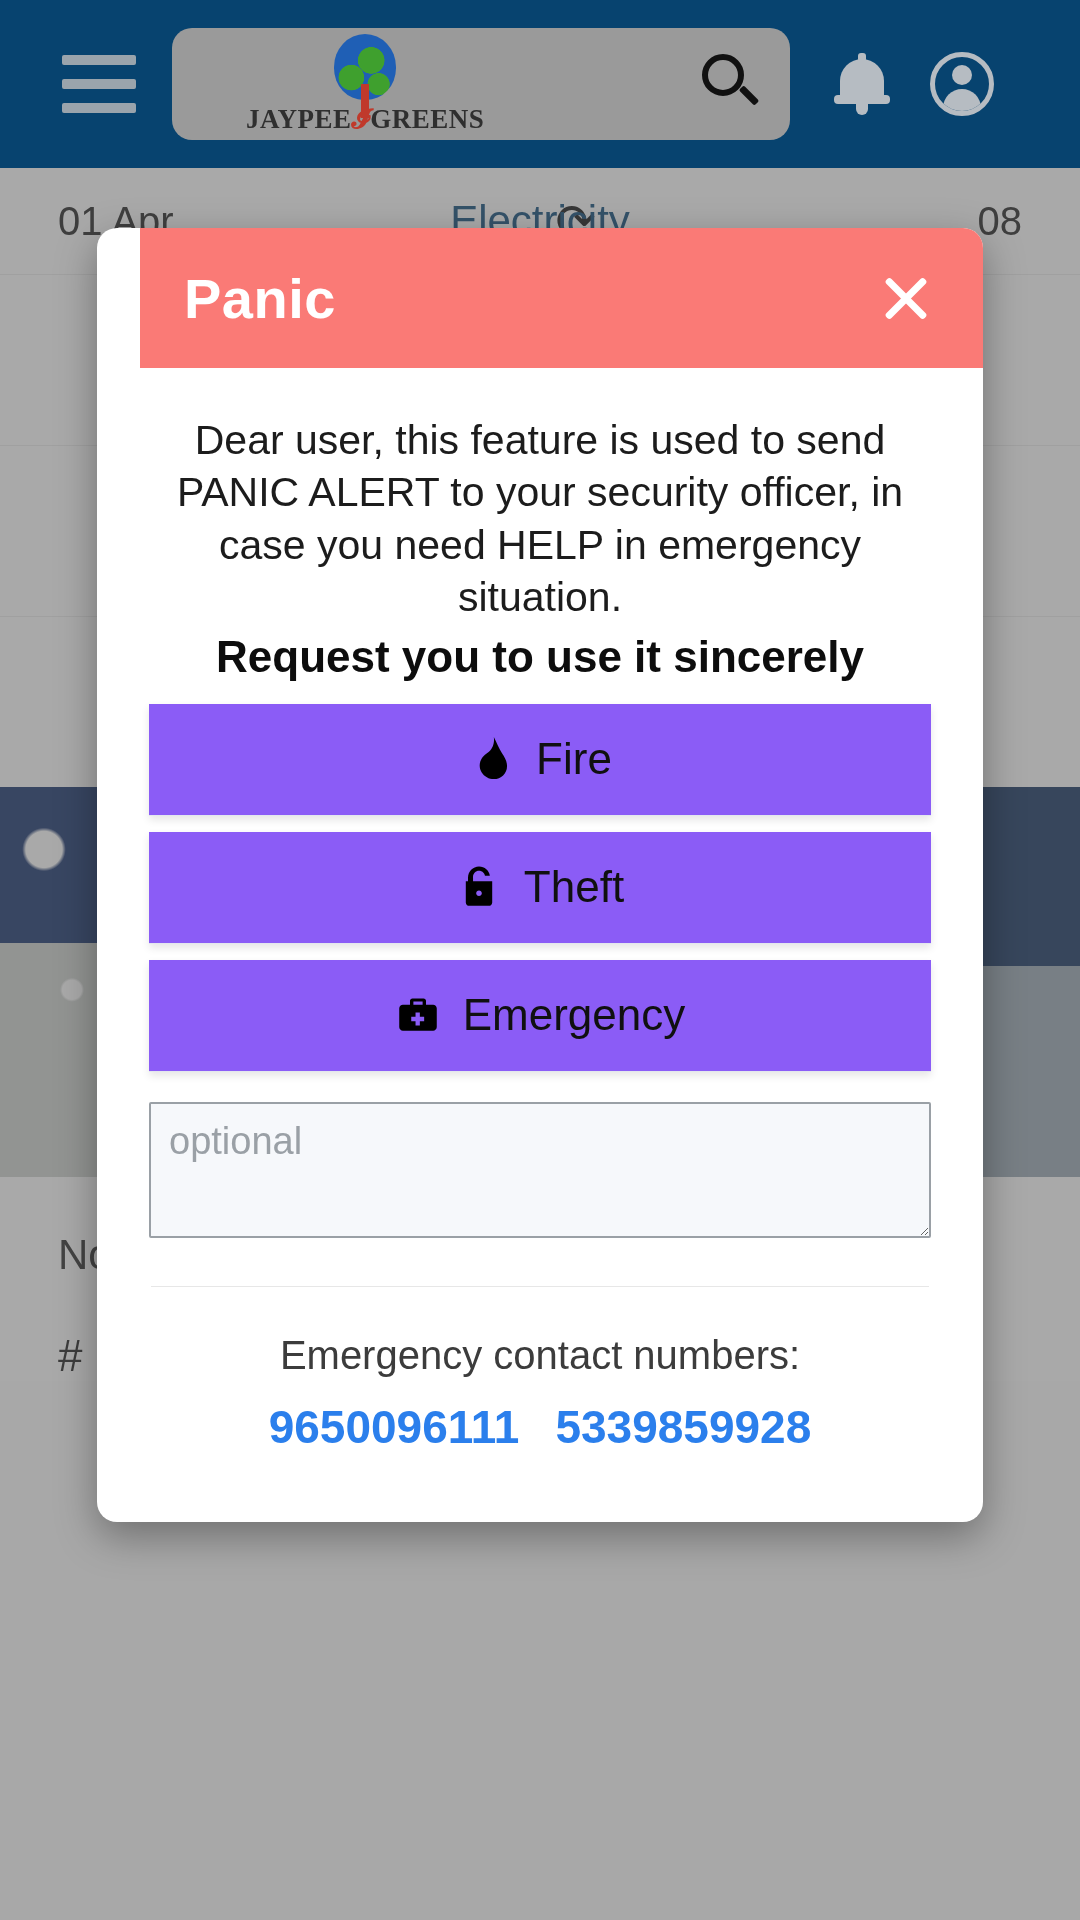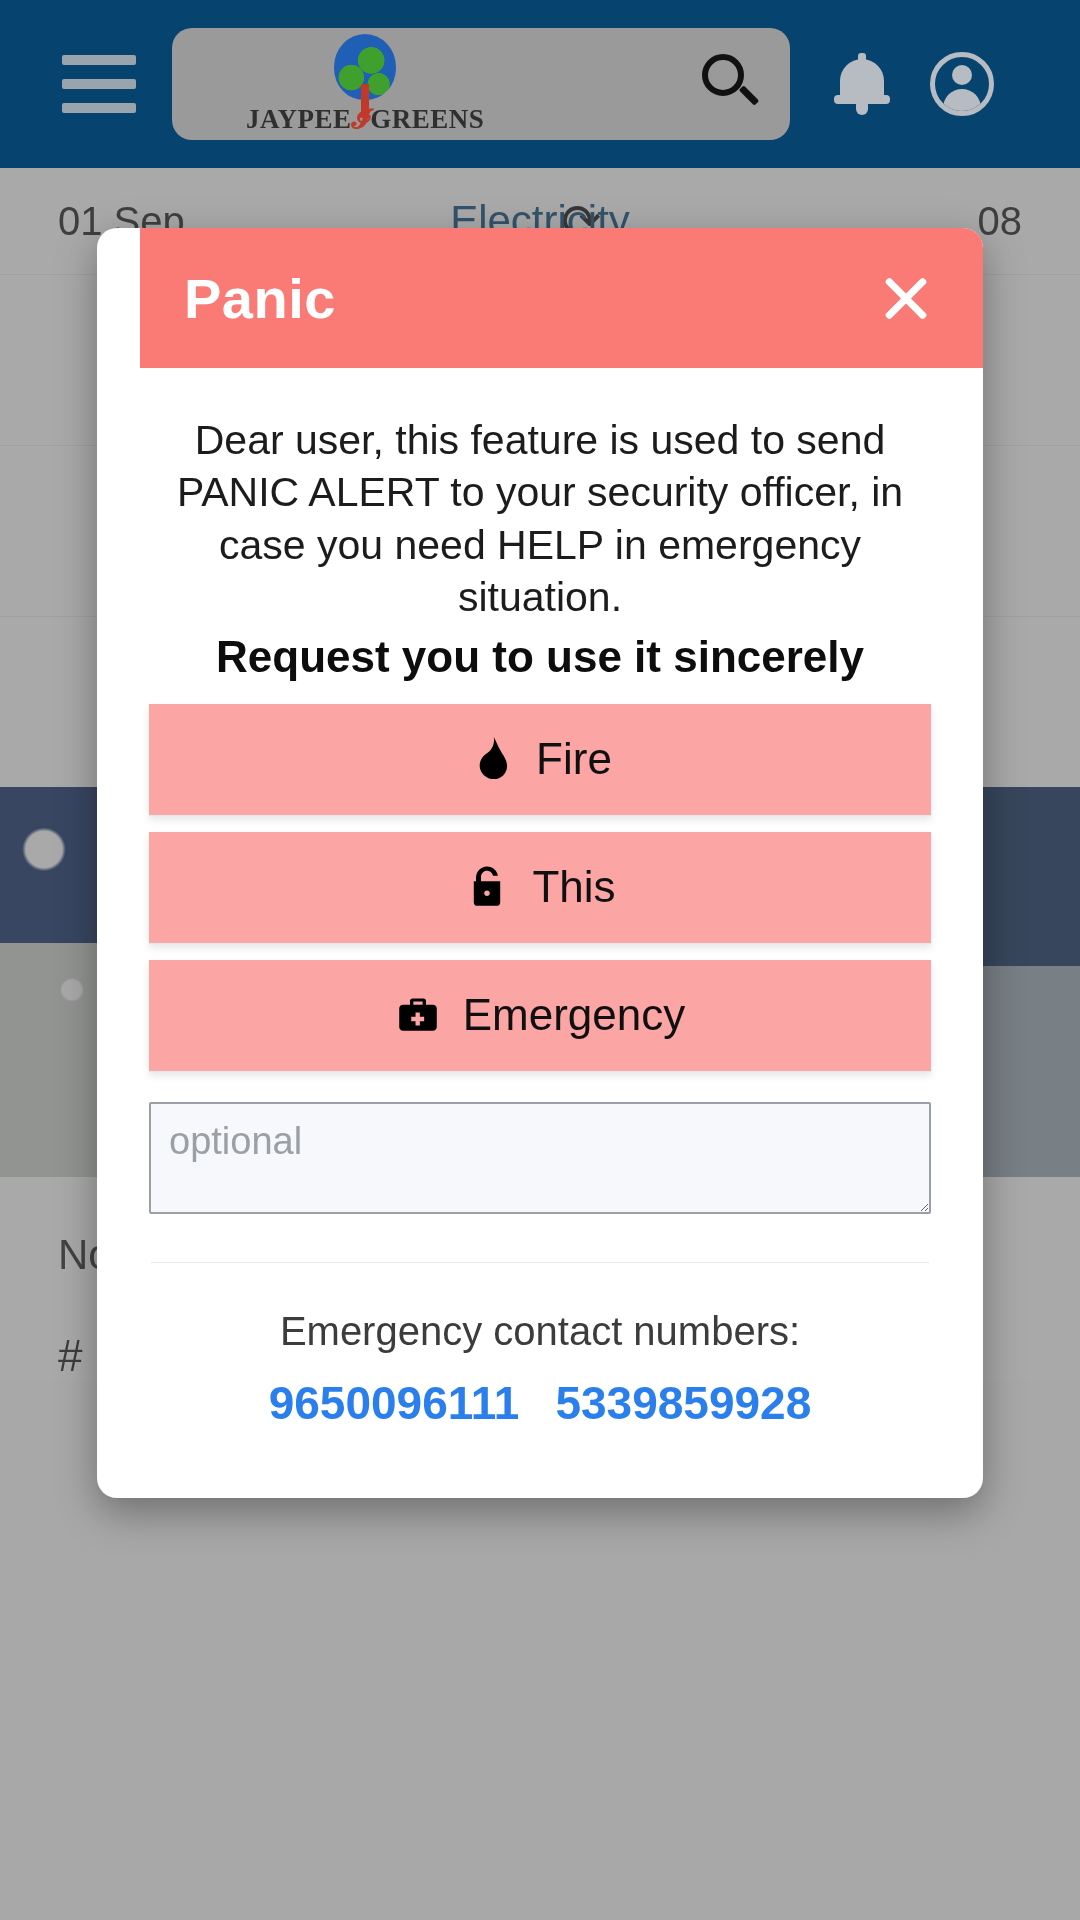--- a/index.html
+++ b/index.html
@@ -168,35 +168,35 @@
     text-align: center; padding: 0 4px;
   }
   .lead-strong {
     font-size: 44px; font-weight: bold; color: #0d0d0d;
     text-align: center; margin-top: 8px; white-space: nowrap;
   }
 
   .opt-list { margin-top: 22px; }
   .opt-btn {
     width: 100%; height: 112px;
-    background: #fca5a5;
+    background: #8b5cf6;
     border: 0; border-bottom: 1px solid #e3e7ee;
     display: flex; align-items: center; justify-content: center; gap: 22px;
     font-size: 44px; color: #101010;
     font-family: "Liberation Sans", sans-serif;
     cursor: pointer;
     box-shadow: 0 4px 8px rgba(0,0,0,0.10);
     margin-bottom: 16px;
   }
   .opt-btn .glyph { display: inline-flex; align-items: center; justify-content: center;
     width: 46px; height: 46px; }
   .opt-btn .glyph svg { width: 40px; height: 44px; fill: #000; }
 
   .note-area {
-    width: 100%; height: 112px; margin-top: 14px;
+    width: 100%; height: 136px; margin-top: 14px;
     background: #f6f8fb; border: 2px solid #9aa0a6; border-radius: 2px;
     font-size: 38px; color: #3a3a3a; padding: 16px 18px;
     font-family: "Liberation Sans", sans-serif;
     resize: vertical;
   }
   .note-area::placeholder { color: #9aa0a6; }
 
   .divider { height: 1px; background: #e7e7e7; margin: 44px 2px 0 2px; }
 
   .contact-label { text-align: center; font-size: 40px; color: #3c3c3c; margin-top: 46px; }
@@ -210,21 +210,21 @@
 </head>
 <body>
 
 <div id="app">
 
   <div class="bg-page">
 
     <div class="bg-content">
 
       <div class="util-row">
-        <span class="util-date">01 Sep</span>
+        <span class="util-date">01 Apr</span>
         <span class="util-title">Electricity</span>
         <span class="util-refresh">⟳</span>
         <span class="util-date-right">08</span>
       </div>
 
       <div class="tiles">
         <div class="tile-row">
           <div class="tile">
             <span class="ticon">🗂</span>
             <span class="tlabel">Accounts</span>
@@ -328,21 +328,21 @@
           </span>
           <span>Fire</span>
         </button>
 
         <button class="opt-btn">
           <span class="glyph">
             <svg viewBox="0 0 24 28" aria-hidden="true">
               <path d="M8.2 10.4V7.4c0-2.1 1.7-3.8 3.8-3.8 1.9 0 3.5 1.4 3.8 3.2h3.1C18.5 3.7 15.6 1 12 1 8.1 1 5 4.2 5 8.1v2.3H3.6v13.4c0 1.2 1 2.2 2.2 2.2h12.4c1.2 0 2.2-1 2.2-2.2V10.4H8.2zm3.8 9.4c-1 0-1.8-.8-1.8-1.8s.8-1.8 1.8-1.8 1.8.8 1.8 1.8-.8 1.8-1.8 1.8z"></path>
             </svg>
           </span>
-          <span>This</span>
+          <span>Theft</span>
         </button>
 
         <button class="opt-btn">
           <span class="glyph">
             <svg viewBox="0 0 26 24" aria-hidden="true">
               <path d="M9.4 1.2C8.5 1.2 7.8 1.9 7.8 2.8v2.6H3.2C1.9 5.4.8 6.5.8 7.8v12c0 1.3 1.1 2.4 2.4 2.4h19.6c1.3 0 2.4-1.1 2.4-2.4v-12c0-1.3-1.1-2.4-2.4-2.4h-4.6V2.8c0-.9-.7-1.6-1.6-1.6H9.4zm.6 2h6v2.2h-6V3.2zm4.2 7.2v2.8h2.8v2.8h-2.8v2.8h-2.8v-2.8H8.6v-2.8h2.8v-2.8h2.8z"></path>
             </svg>
           </span>
           <span>Emergency</span>
         </button>

